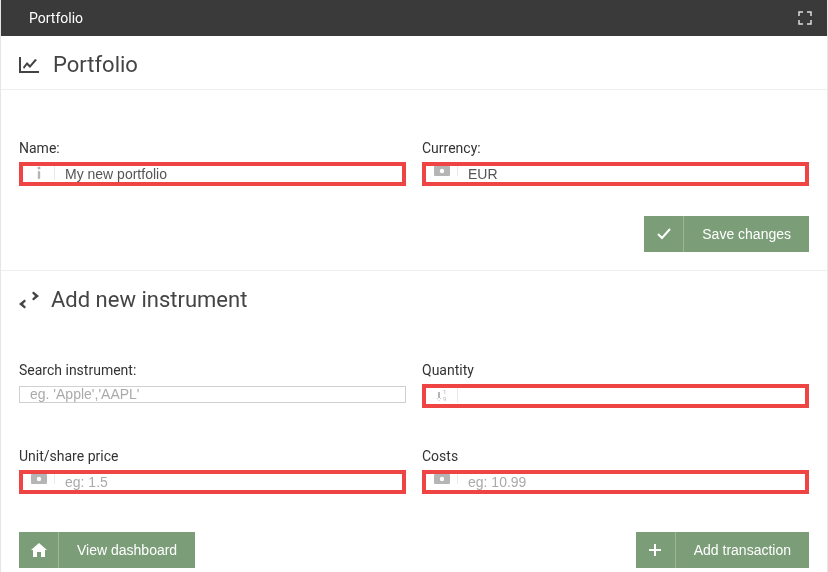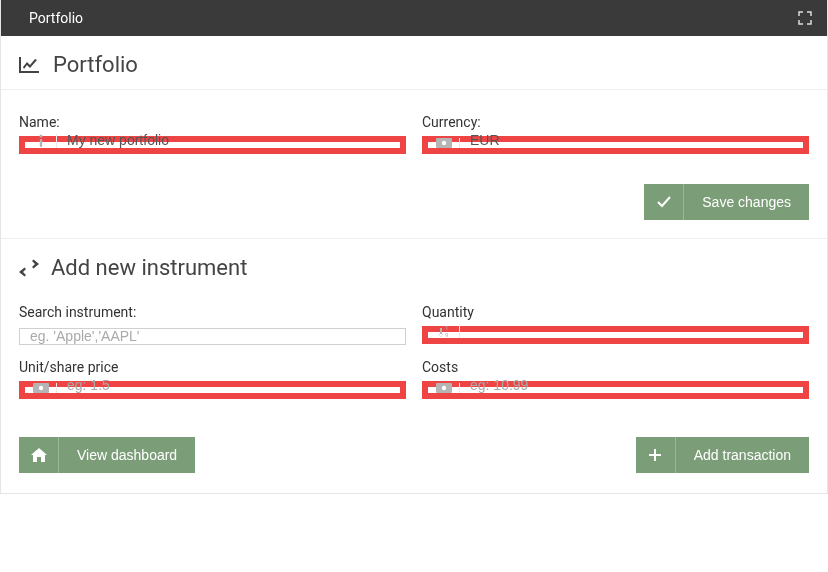--- a/index.html
+++ b/index.html
@@ -53,32 +53,32 @@
     font-weight: 400;
     color: #444;
   }
   .hr { height: 1px; background: #eee; margin: 0; }
   .form-area { padding: 24px 18px 16px 18px; }
   .row {
     display: flex;
     gap: 16px;
     margin-bottom: 14px;
   }
-  .col { flex: 1; min-width: 0; }
+  .col { flex: 1; min-width: 0; margin-top: 26px; }
   .label {
     font-size: 14px;
     color: #333;
     margin-bottom: 6px;
     display: block;
   }
   .input-group {
     display: flex;
-    align-items: flex-end;
-    border: 6px solid #ef4444;
-    height: 18px;
+    align-items: flex-start;
+    border: 4px solid #ef4444;
+    height: 24px;
     background: #fff;
   }
   .input-group .addon {
     width: 32px;
     display: flex;
     align-items: center;
     justify-content: center;
     border-right: 1px solid #eaeaea;
     color: #b5b5b5;
     font-size: 13px;

